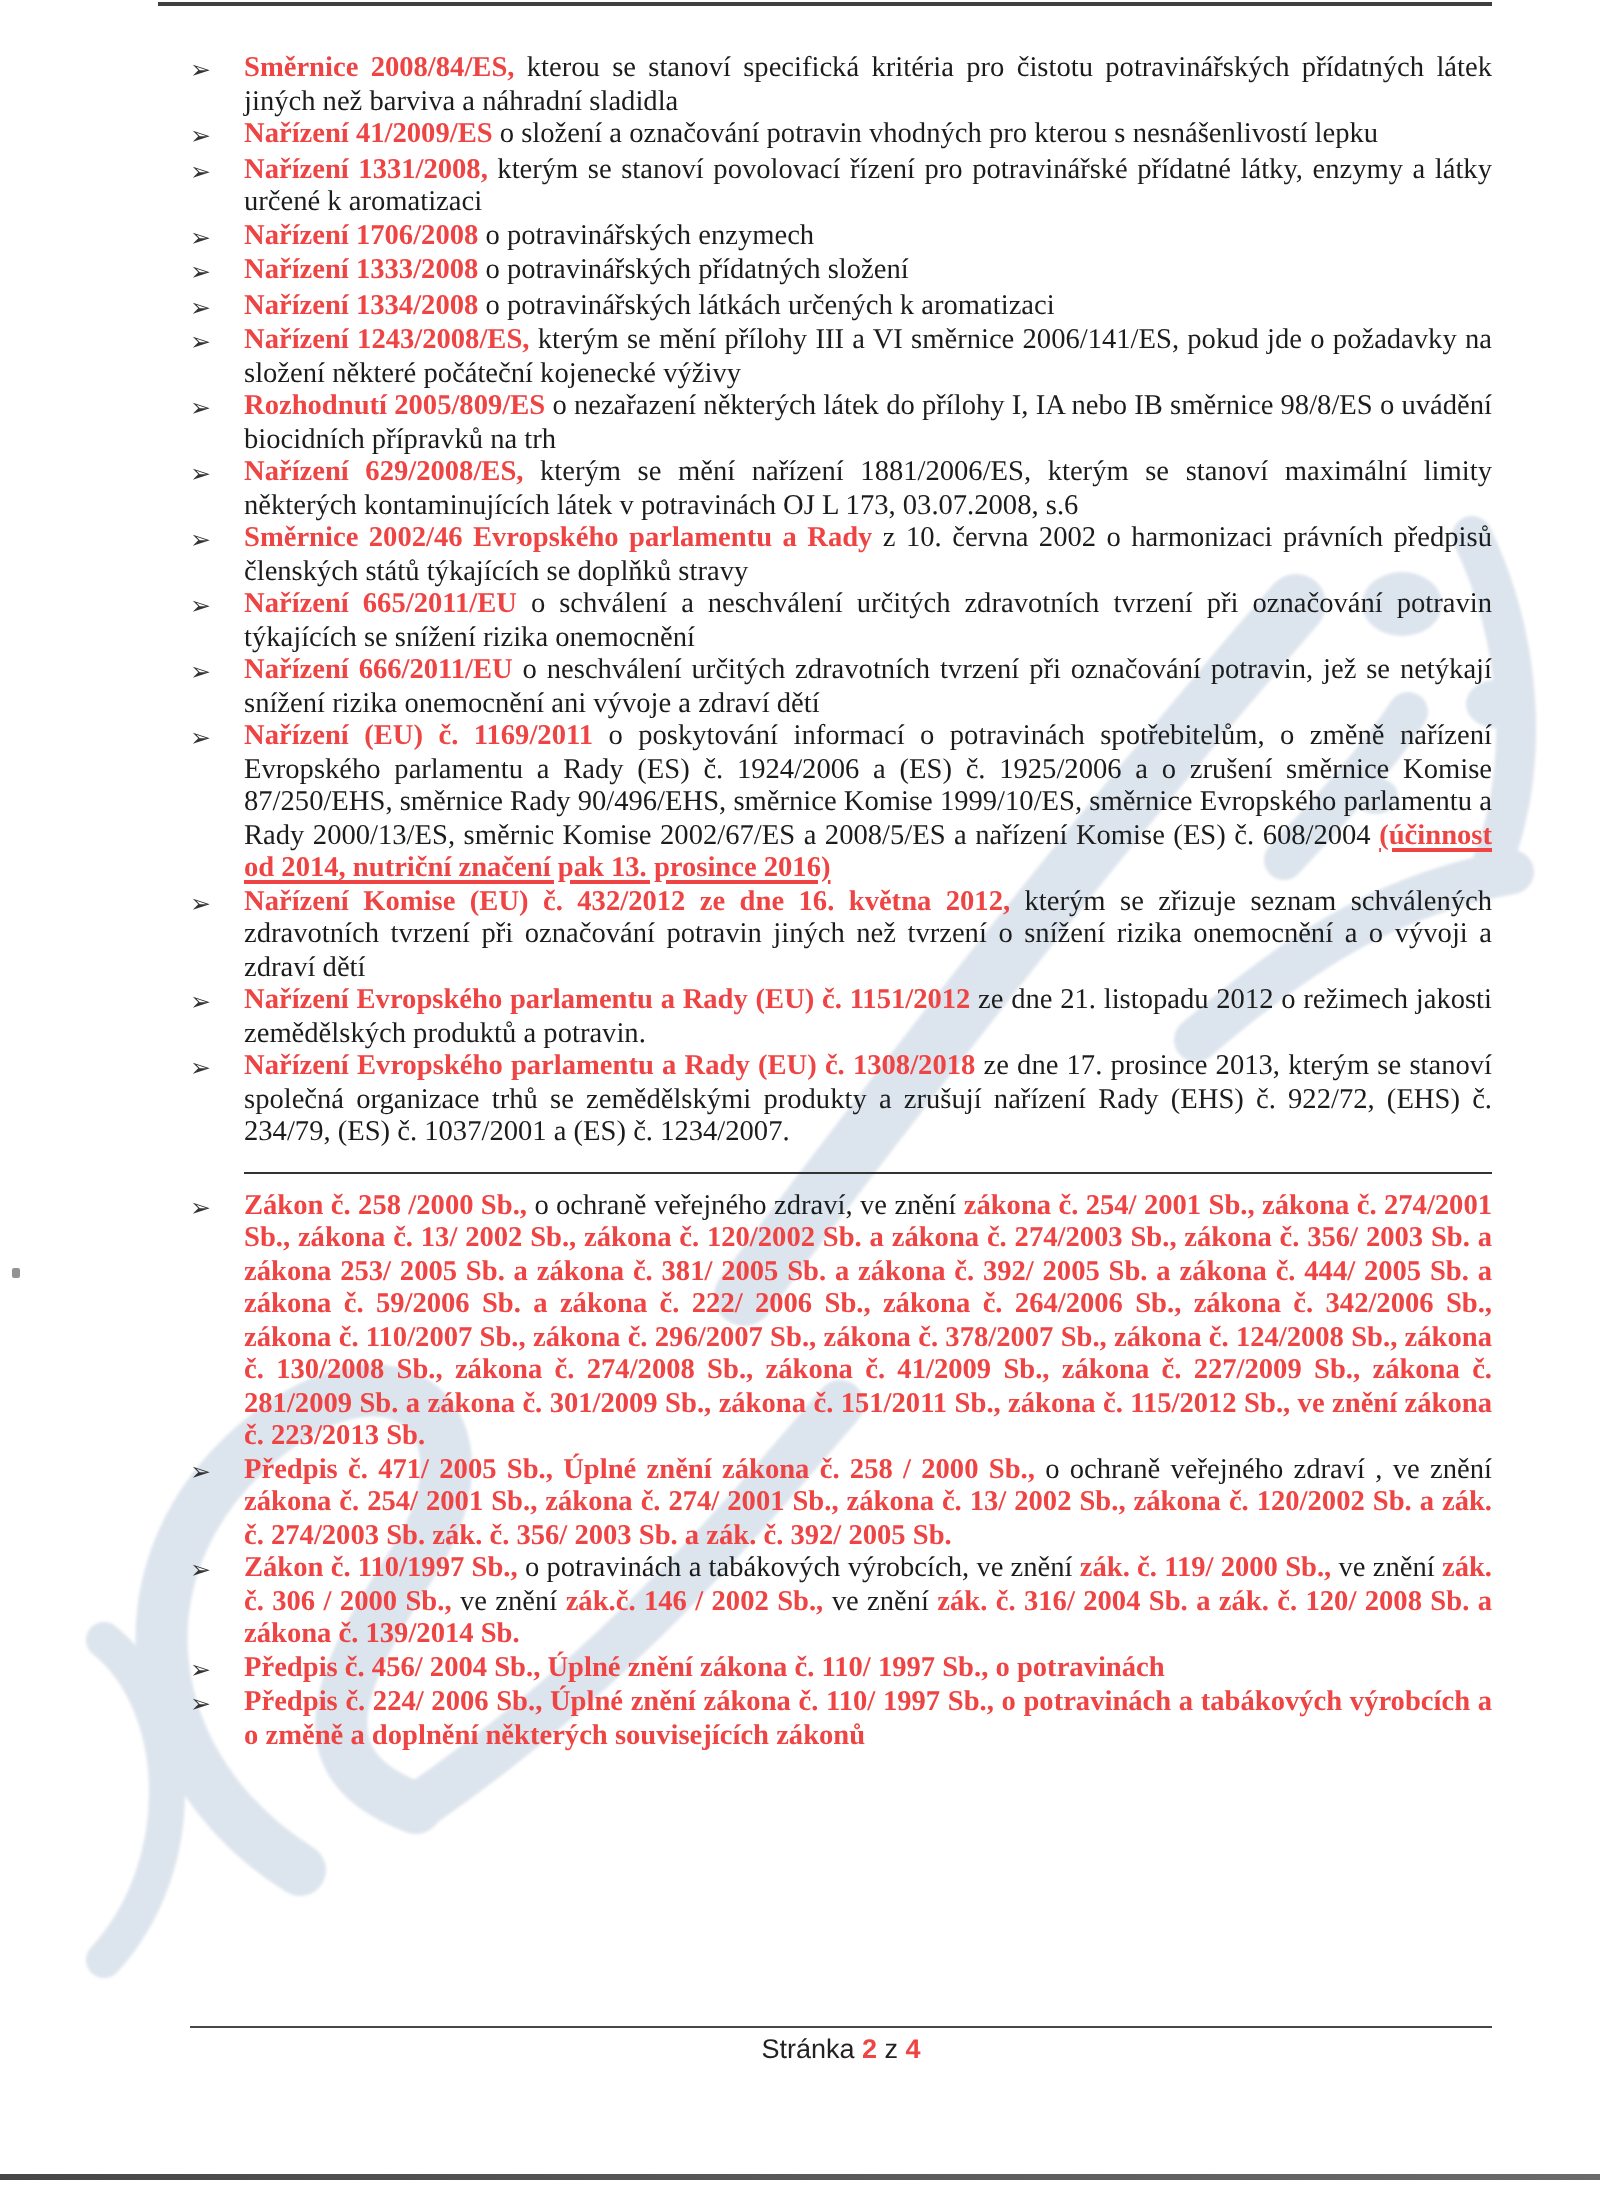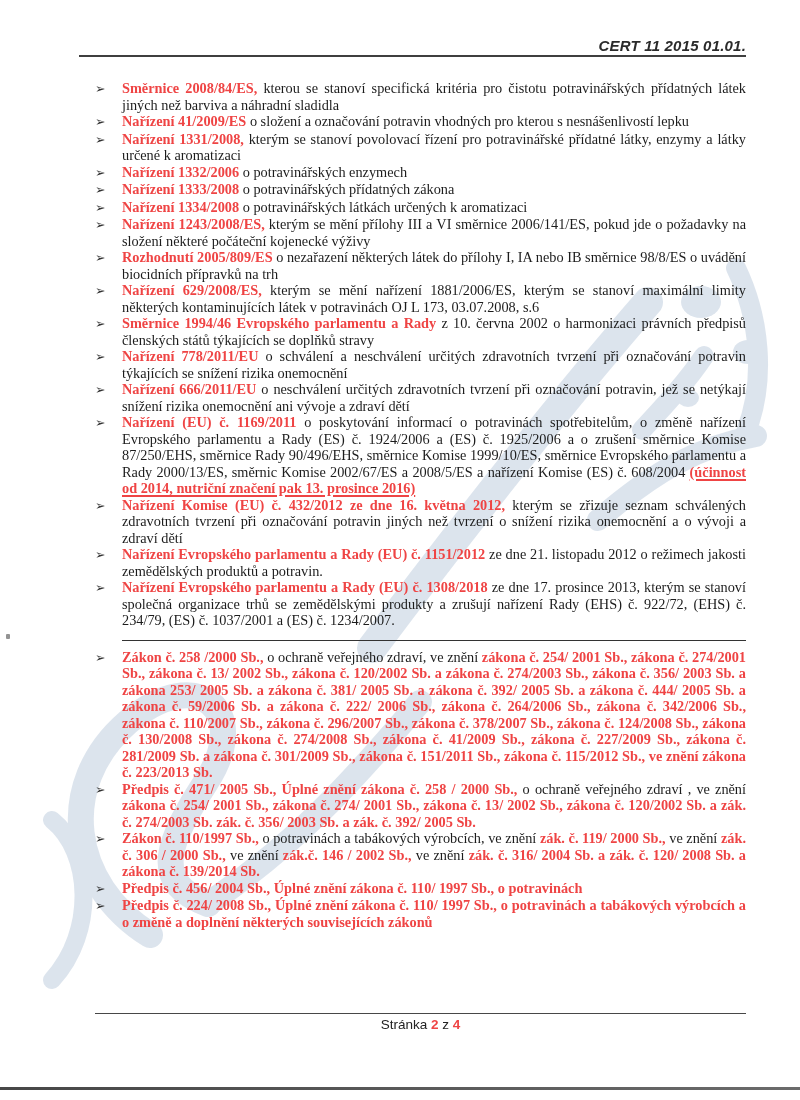--- a/index.html
+++ b/index.html
@@ -61,67 +61,66 @@
       <path class="wm-stroke" stroke-width="18" d="M 52 980 C 96 932, 92 852, 52 820" stroke="#aec0d5"></path>
     </g>
     <g class="wm-fillgroup">
       <ellipse class="wm-fill" cx="701" cy="302" rx="20" ry="16" fill="#aec0d5"></ellipse>
       <ellipse class="wm-fill" cx="748" cy="352" rx="15" ry="12" fill="#aec0d5"></ellipse>
       <ellipse class="wm-fill" cx="688" cy="398" rx="11" ry="9" fill="#aec0d5"></ellipse>
     </g>
   </svg>
 
   <div class="content">
-    <div class="hdr">CERT 11 2015 01.01.</div>
     <div class="hdr-rule"></div>
 
     <div class="list">
         <div class="li">
           <span class="bullet">➢</span>
           <span class="li-text"><span class="b">Směrnice 2008/84/ES,</span><span> kterou se stanoví specifická kritéria pro čistotu potravinářských přídatných látek jiných než barviva a náhradní sladidla</span></span>
         </div>
         <div class="li">
           <span class="bullet">➢</span>
           <span class="li-text"><span class="b">Nařízení 41/2009/ES</span><span> o složení a označování potravin vhodných pro kterou s nesnášenlivostí lepku</span></span>
         </div>
         <div class="li">
           <span class="bullet">➢</span>
           <span class="li-text"><span class="b">Nařízení 1331/2008,</span><span> kterým se stanoví povolovací řízení pro potravinářské přídatné látky, enzymy a látky určené k aromatizaci</span></span>
         </div>
         <div class="li">
           <span class="bullet">➢</span>
-          <span class="li-text"><span class="b">Nařízení 1332/2006</span><span> o potravinářských enzymech</span></span>
+          <span class="li-text"><span class="b">Nařízení 1706/2008</span><span> o potravinářských enzymech</span></span>
         </div>
         <div class="li">
           <span class="bullet">➢</span>
-          <span class="li-text"><span class="b">Nařízení 1333/2008</span><span> o potravinářských přídatných zákona</span></span>
+          <span class="li-text"><span class="b">Nařízení 1333/2008</span><span> o potravinářských přídatných složení</span></span>
         </div>
         <div class="li">
           <span class="bullet">➢</span>
           <span class="li-text"><span class="b">Nařízení 1334/2008</span><span> o potravinářských látkách určených k aromatizaci</span></span>
         </div>
         <div class="li">
           <span class="bullet">➢</span>
           <span class="li-text"><span class="b">Nařízení 1243/2008/ES,</span><span> kterým se mění přílohy III a VI směrnice 2006/141/ES, pokud jde o požadavky na složení některé počáteční kojenecké výživy</span></span>
         </div>
         <div class="li">
           <span class="bullet">➢</span>
           <span class="li-text"><span class="b">Rozhodnutí 2005/809/ES</span><span> o nezařazení některých látek do přílohy I, IA nebo IB směrnice 98/8/ES o uvádění biocidních přípravků na trh</span></span>
         </div>
         <div class="li">
           <span class="bullet">➢</span>
           <span class="li-text"><span class="b">Nařízení 629/2008/ES,</span><span> kterým se mění nařízení 1881/2006/ES, kterým se stanoví maximální limity některých kontaminujících látek v potravinách  OJ L 173, 03.07.2008, s.6</span></span>
         </div>
         <div class="li">
           <span class="bullet">➢</span>
-          <span class="li-text"><span class="b">Směrnice 1994/46 Evropského parlamentu a Rady</span><span> z 10. června 2002 o harmonizaci právních předpisů členských států týkajících se doplňků stravy</span></span>
+          <span class="li-text"><span class="b">Směrnice 2002/46 Evropského parlamentu a Rady</span><span> z 10. června 2002 o harmonizaci právních předpisů členských států týkajících se doplňků stravy</span></span>
         </div>
         <div class="li">
           <span class="bullet">➢</span>
-          <span class="li-text"><span class="b">Nařízení 778/2011/EU</span><span> o schválení a neschválení určitých zdravotních tvrzení při označování potravin týkajících se snížení rizika onemocnění</span></span>
+          <span class="li-text"><span class="b">Nařízení 665/2011/EU</span><span> o schválení a neschválení určitých zdravotních tvrzení při označování potravin týkajících se snížení rizika onemocnění</span></span>
         </div>
         <div class="li">
           <span class="bullet">➢</span>
           <span class="li-text"><span class="b">Nařízení 666/2011/EU</span><span> o neschválení určitých zdravotních tvrzení při označování potravin, jež se netýkají snížení rizika onemocnění ani vývoje a zdraví dětí</span></span>
         </div>
         <div class="li">
           <span class="bullet">➢</span>
           <span class="li-text"><span class="b">Nařízení (EU) č. 1169/2011</span><span>  o poskytování informací o potravinách spotřebitelům, o změně nařízení Evropského parlamentu a Rady (ES) č. 1924/2006 a (ES) č. 1925/2006 a o zrušení směrnice Komise 87/250/EHS, směrnice Rady 90/496/EHS, směrnice Komise 1999/10/ES, směrnice Evropského parlamentu a Rady 2000/13/ES, směrnic Komise 2002/67/ES a 2008/5/ES a nařízení Komise (ES) č. 608/2004 </span><span class="b u">(účinnost od 2014, nutriční značení pak 13. prosince 2016)</span></span>
         </div>
         <div class="li">
@@ -152,21 +151,21 @@
         <div class="li">
           <span class="bullet">➢</span>
           <span class="li-text"><span class="b">Zákon č. 110/1997 Sb.,</span><span> o potravinách a tabákových výrobcích, ve znění </span><span class="b">zák. č. 119/ 2000 Sb.,</span><span> ve znění </span><span class="b">zák. č. 306 / 2000 Sb.,</span><span> ve znění </span><span class="b">zák.č. 146 / 2002 Sb.,</span><span> ve znění </span><span class="b">zák. č. 316/ 2004 Sb. a zák. č. 120/ 2008 Sb. a zákona č. 139/2014 Sb.</span></span>
         </div>
         <div class="li">
           <span class="bullet">➢</span>
           <span class="li-text"><span class="b">Předpis č. 456/ 2004 Sb., Úplné znění zákona č. 110/ 1997 Sb., o potravinách</span></span>
         </div>
         <div class="li">
           <span class="bullet">➢</span>
-          <span class="li-text"><span class="b">Předpis č. 224/ 2008 Sb., Úplné znění zákona č. 110/ 1997 Sb., o potravinách a tabákových výrobcích a o změně a doplnění některých souvisejících zákonů</span></span>
+          <span class="li-text"><span class="b">Předpis č. 224/ 2006 Sb., Úplné znění zákona č. 110/ 1997 Sb., o potravinách a tabákových výrobcích a o změně a doplnění některých souvisejících zákonů</span></span>
         </div>
       </div>
   </div>
 
   <div class="footer">
     <div class="ftr-rule"></div>
     <div class="ftr-text"><span>Stránka </span><span class="b">2</span><span> z </span><span class="b">4</span></div>
   </div>
 
   <div class="speck"></div>

